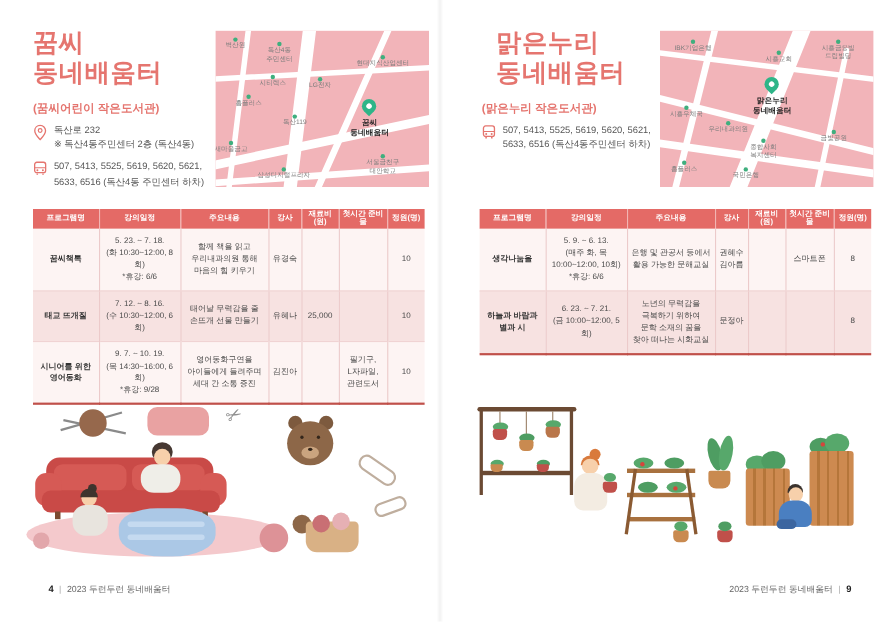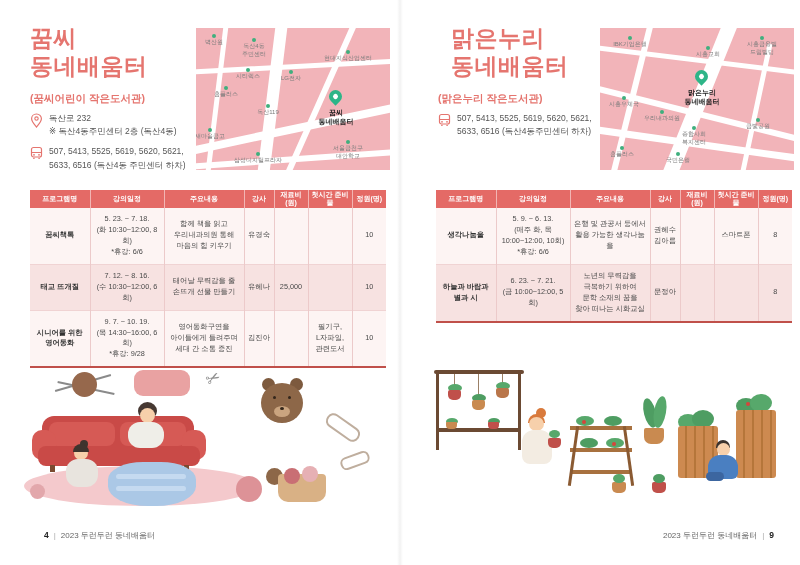--- a/index.html
+++ b/index.html
@@ -294,21 +294,21 @@
         </tr>
       </thead>
     <tbody>
         <tr>
           <td>생각나눔을</td>
           <td>5. 9. ~ 6. 13.
 (매주 화, 목
 10:00~12:00, 10회)
 *휴강: 6/6</td>
           <td>은행 및 관공서 등에서
-활용 가능한 생각나눔을</td>
+활용 가능한 문해교실</td>
           <td>권혜수
 김아름</td>
           <td></td>
           <td>스마트폰</td>
           <td>8</td>
         </tr>
         <tr>
           <td>하늘과 바람과
 별과 시</td>
           <td>6. 23. ~ 7. 21.

